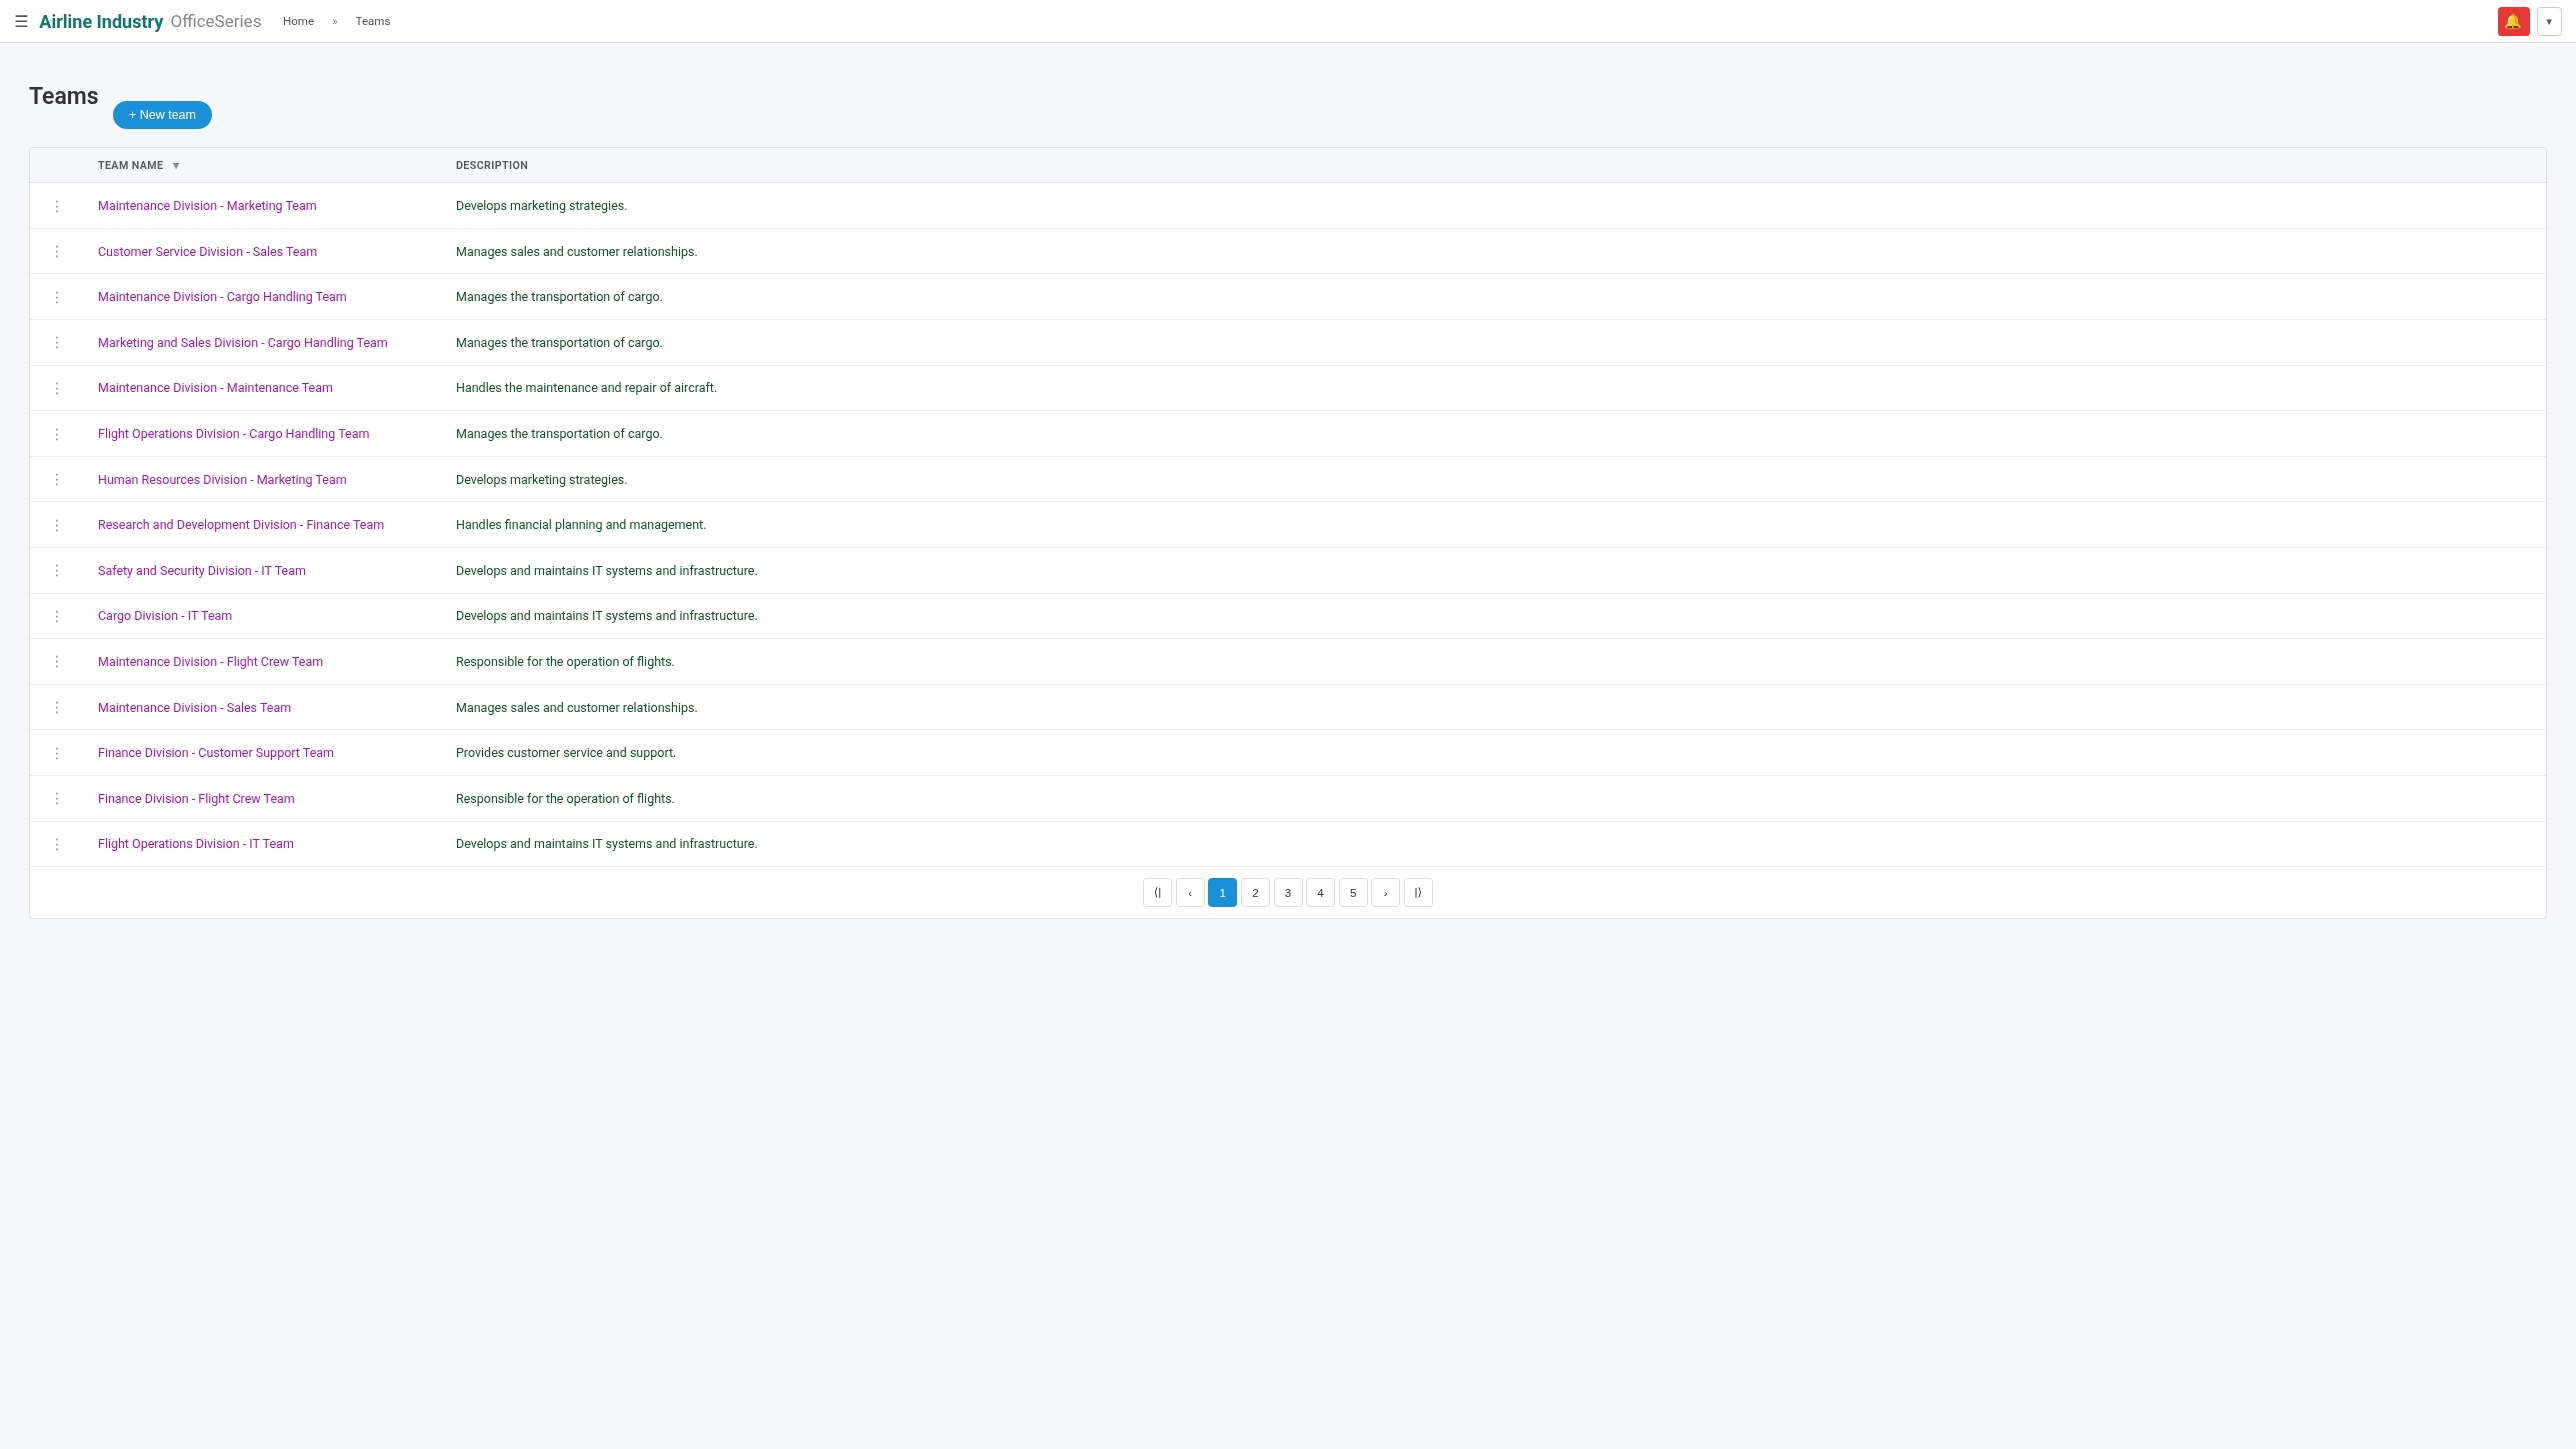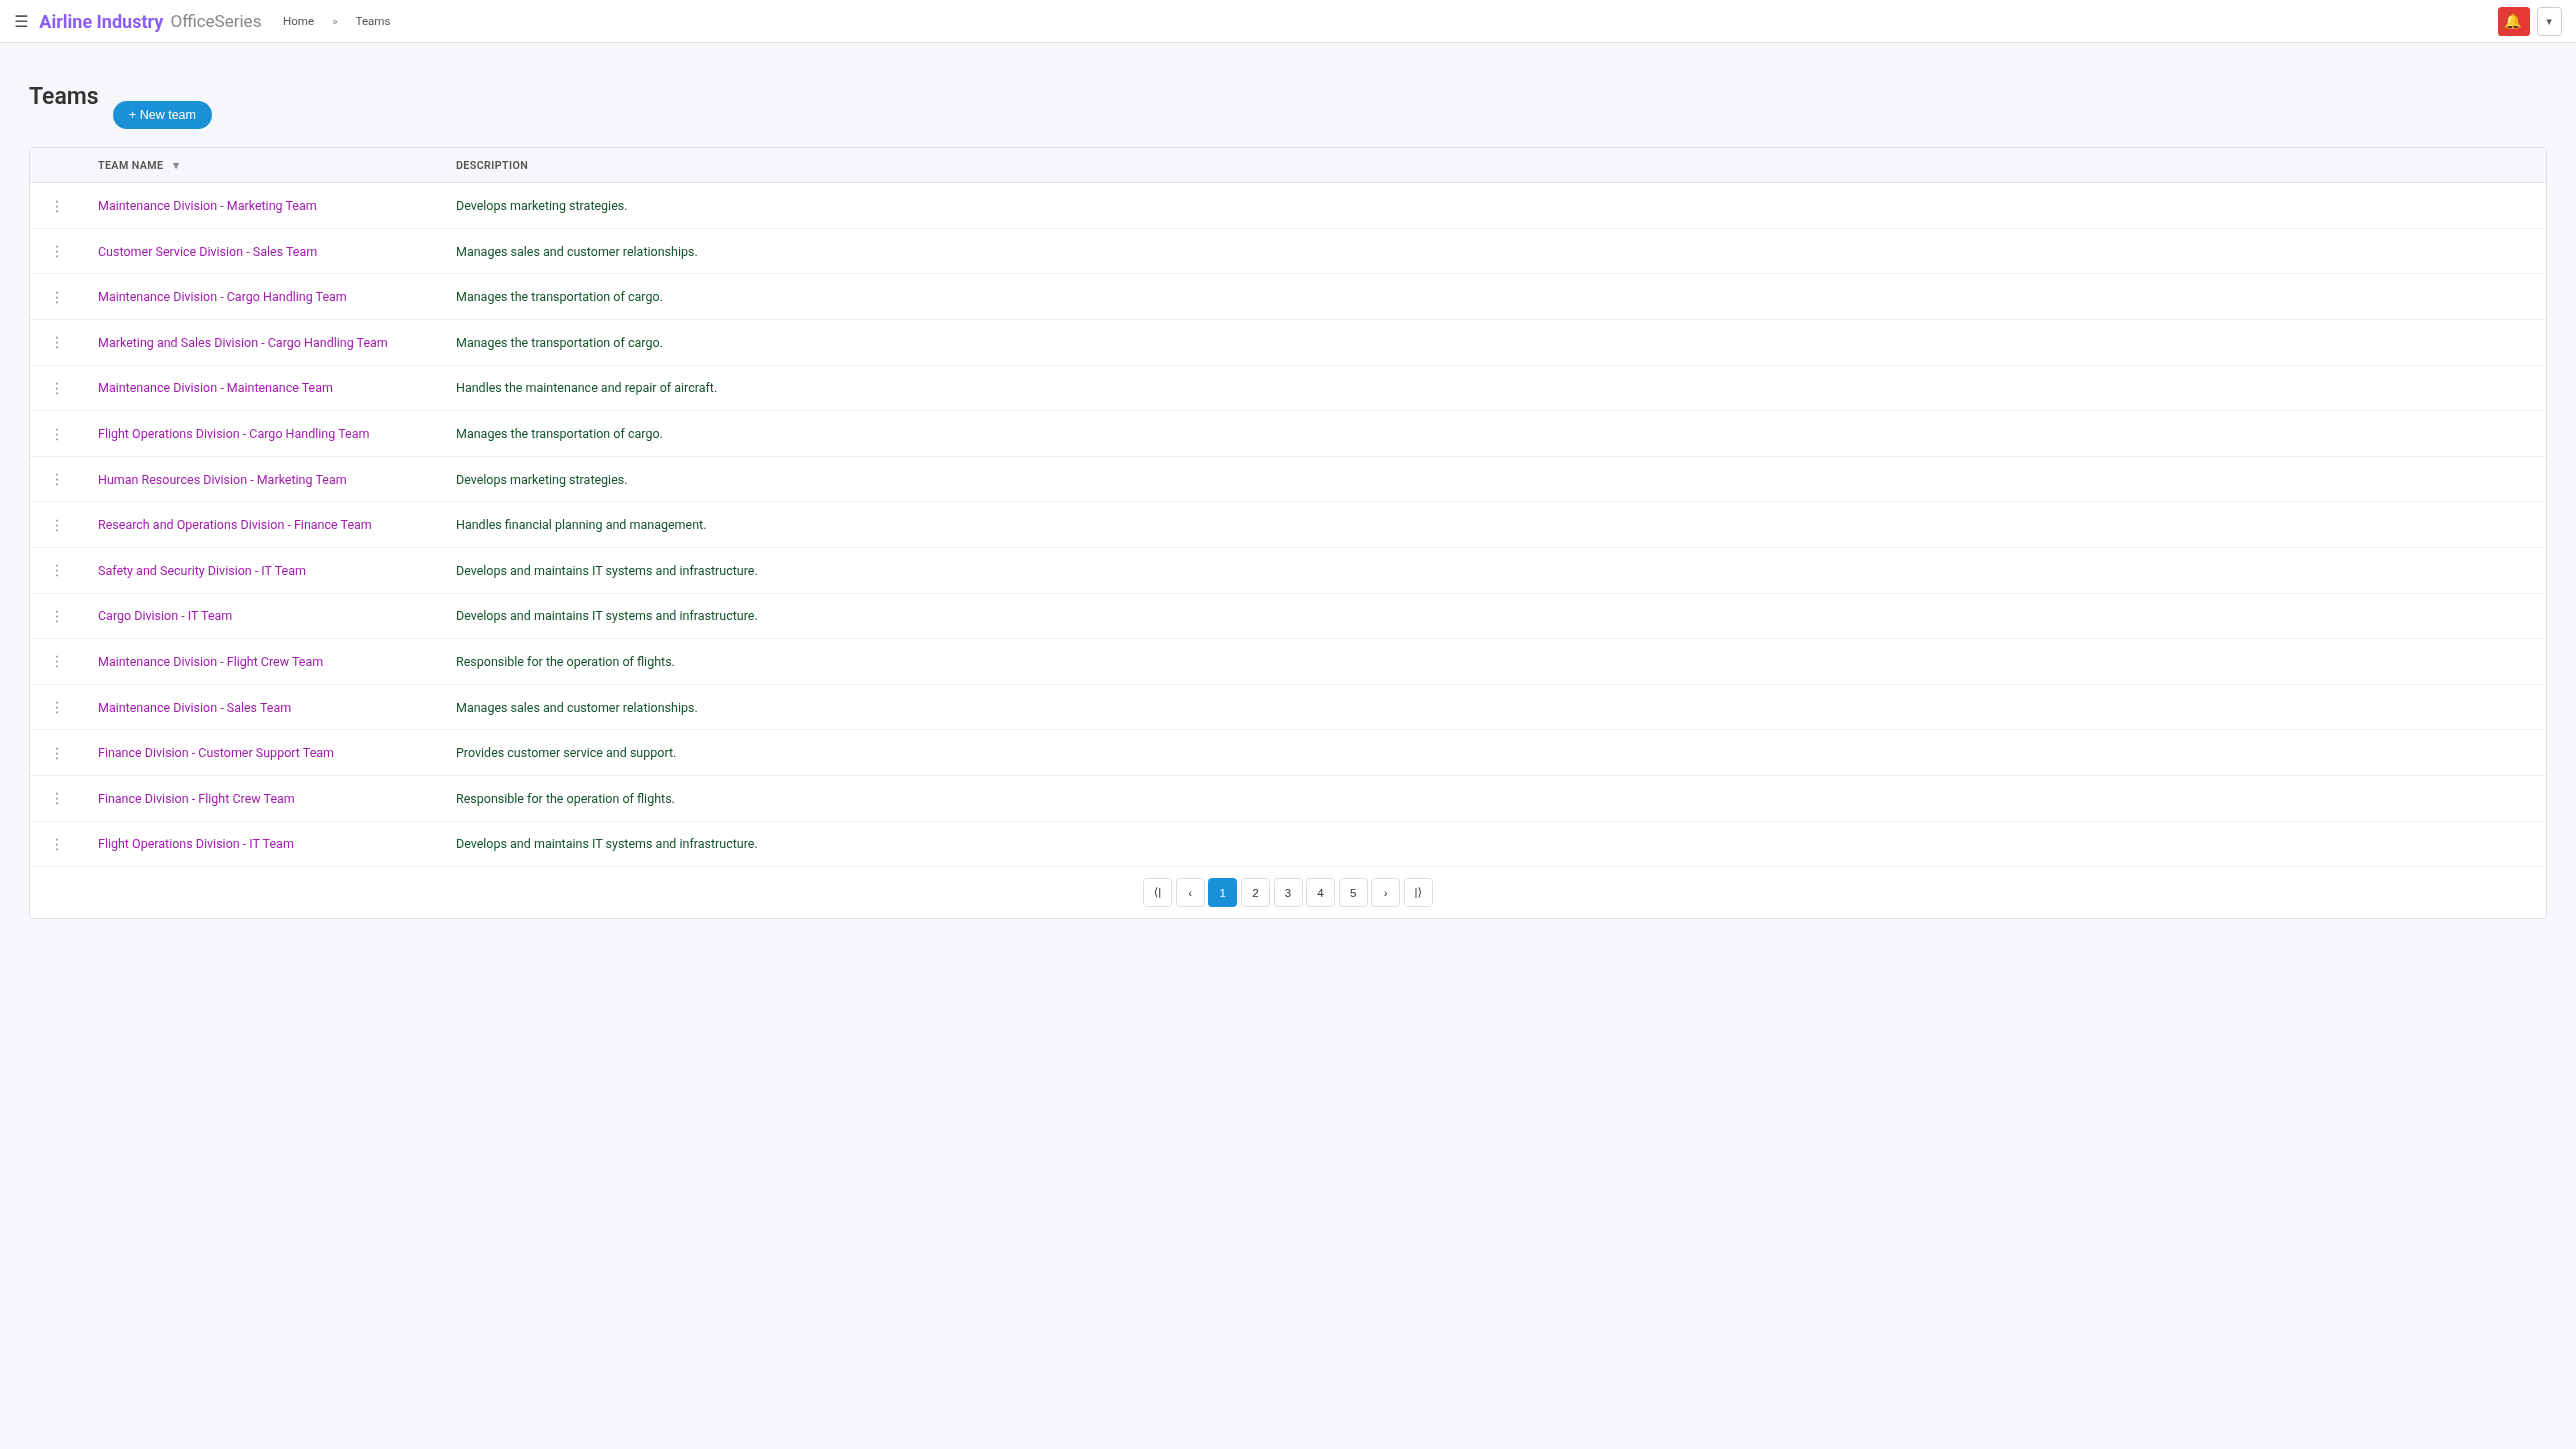--- a/index.html
+++ b/index.html
@@ -17,21 +17,21 @@
     }
     .header-menu-icon {
       color: #555;
       font-size: 16px;
       cursor: pointer;
       margin-right: 10.7px;
     }
     .header-brand {
       font-size: 18px;
       font-weight: 700;
-      color: #8b5cf6;
+      color: #0f766e;
       margin-right: 7.2px;
     }
     .header-product {
       font-size: 17px;
       color: #888;
       margin-right: 21.5px;
     }
     .breadcrumb {
       font-size: 11.6px;
       color: #555;
@@ -267,21 +267,21 @@
             <td class="td-name"><a href="#" class="team-link">Flight Operations Division - Cargo Handling Team</a></td>
             <td class="td-desc">Manages the transportation of cargo.</td>
           </tr>
           <tr>
             <td class="td-actions"><button class="dots-btn">⋮</button></td>
             <td class="td-name"><a href="#" class="team-link">Human Resources Division - Marketing Team</a></td>
             <td class="td-desc">Develops marketing strategies.</td>
           </tr>
           <tr>
             <td class="td-actions"><button class="dots-btn">⋮</button></td>
-            <td class="td-name"><a href="#" class="team-link">Research and Operations Division - Finance Team</a></td>
+            <td class="td-name"><a href="#" class="team-link">Research and Development Division - Finance Team</a></td>
             <td class="td-desc">Handles financial planning and management.</td>
           </tr>
           <tr>
             <td class="td-actions"><button class="dots-btn">⋮</button></td>
             <td class="td-name"><a href="#" class="team-link">Safety and Security Division - IT Team</a></td>
             <td class="td-desc">Develops and maintains IT systems and infrastructure.</td>
           </tr>
           <tr>
             <td class="td-actions"><button class="dots-btn">⋮</button></td>
             <td class="td-name"><a href="#" class="team-link">Cargo Division - IT Team</a></td>

